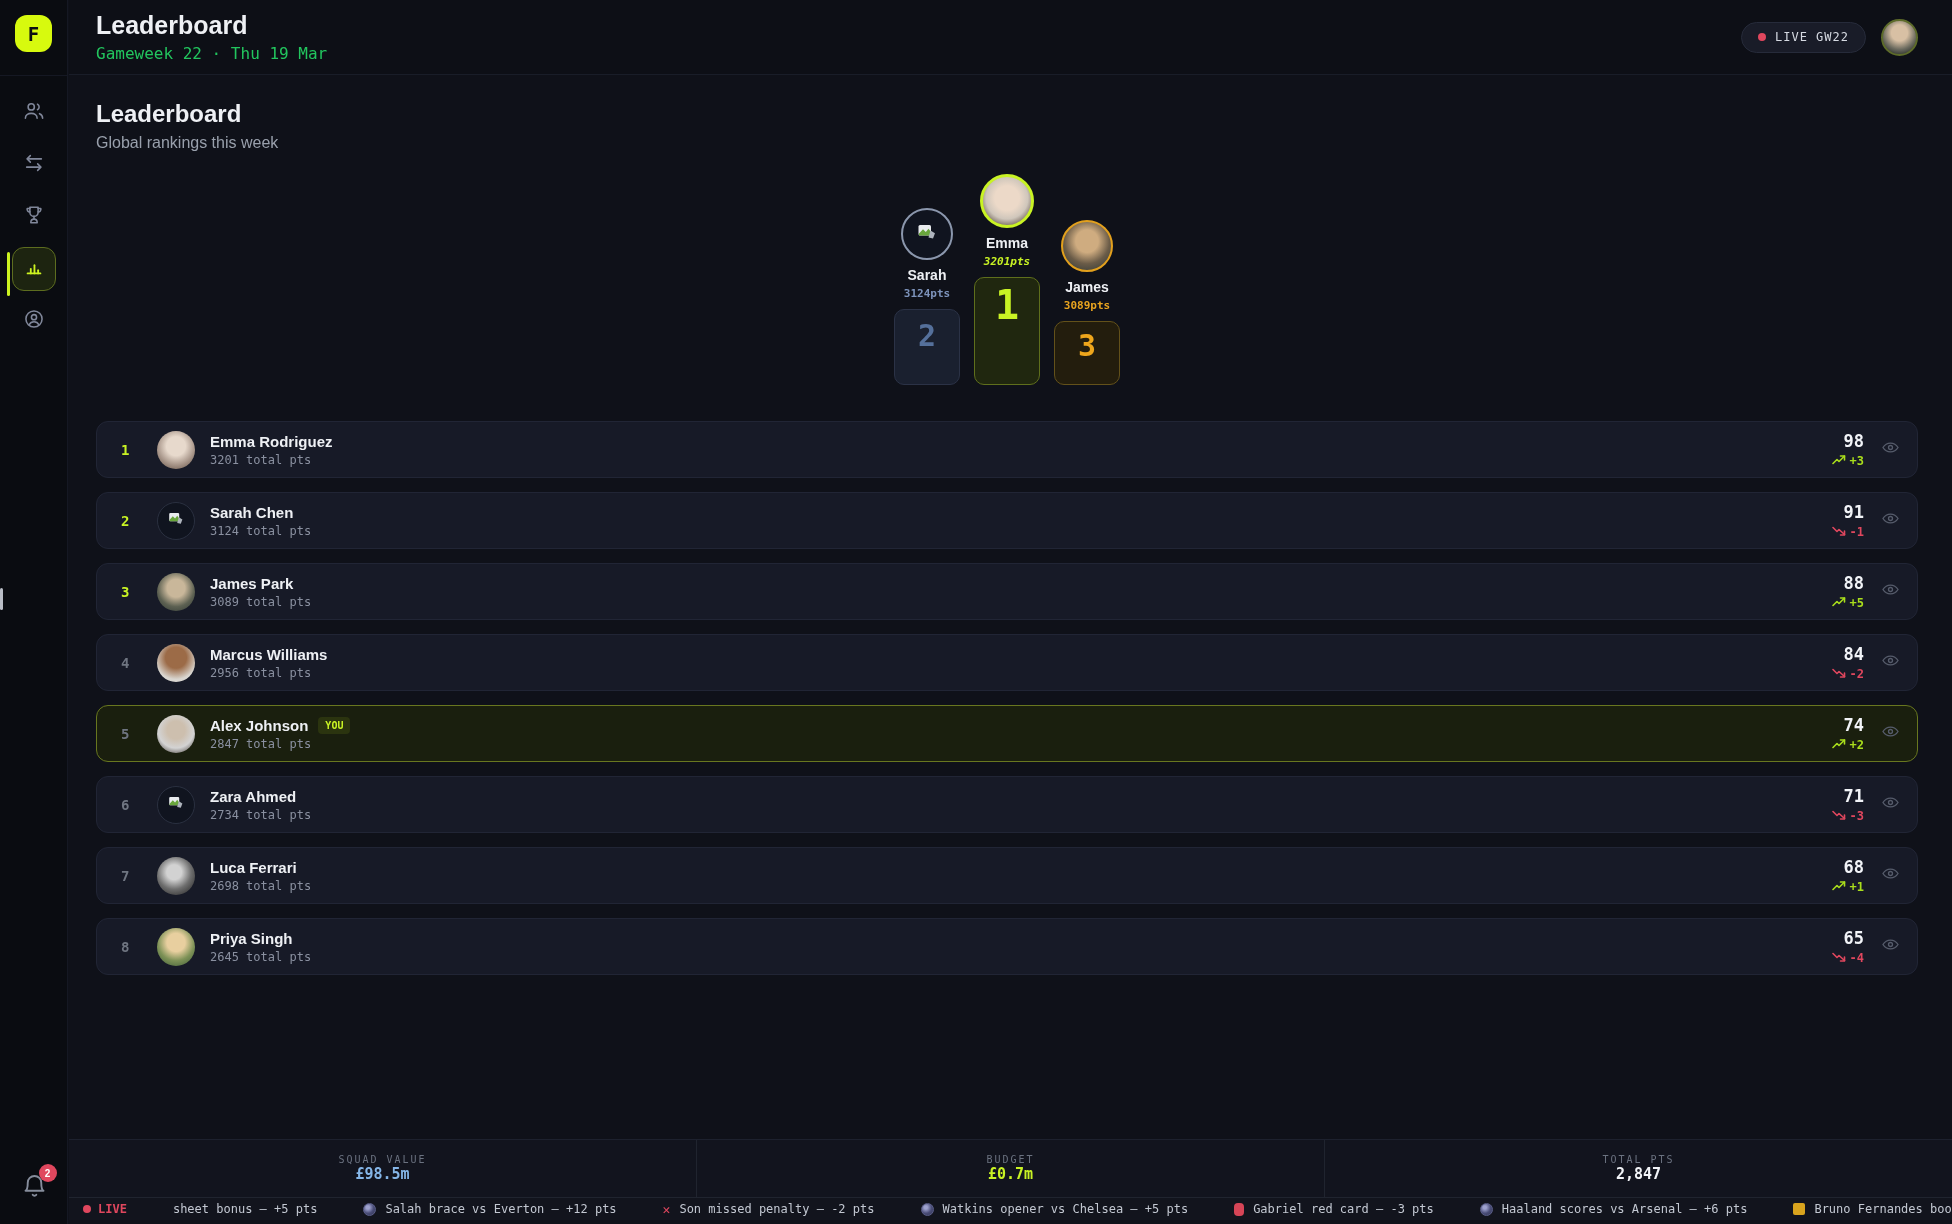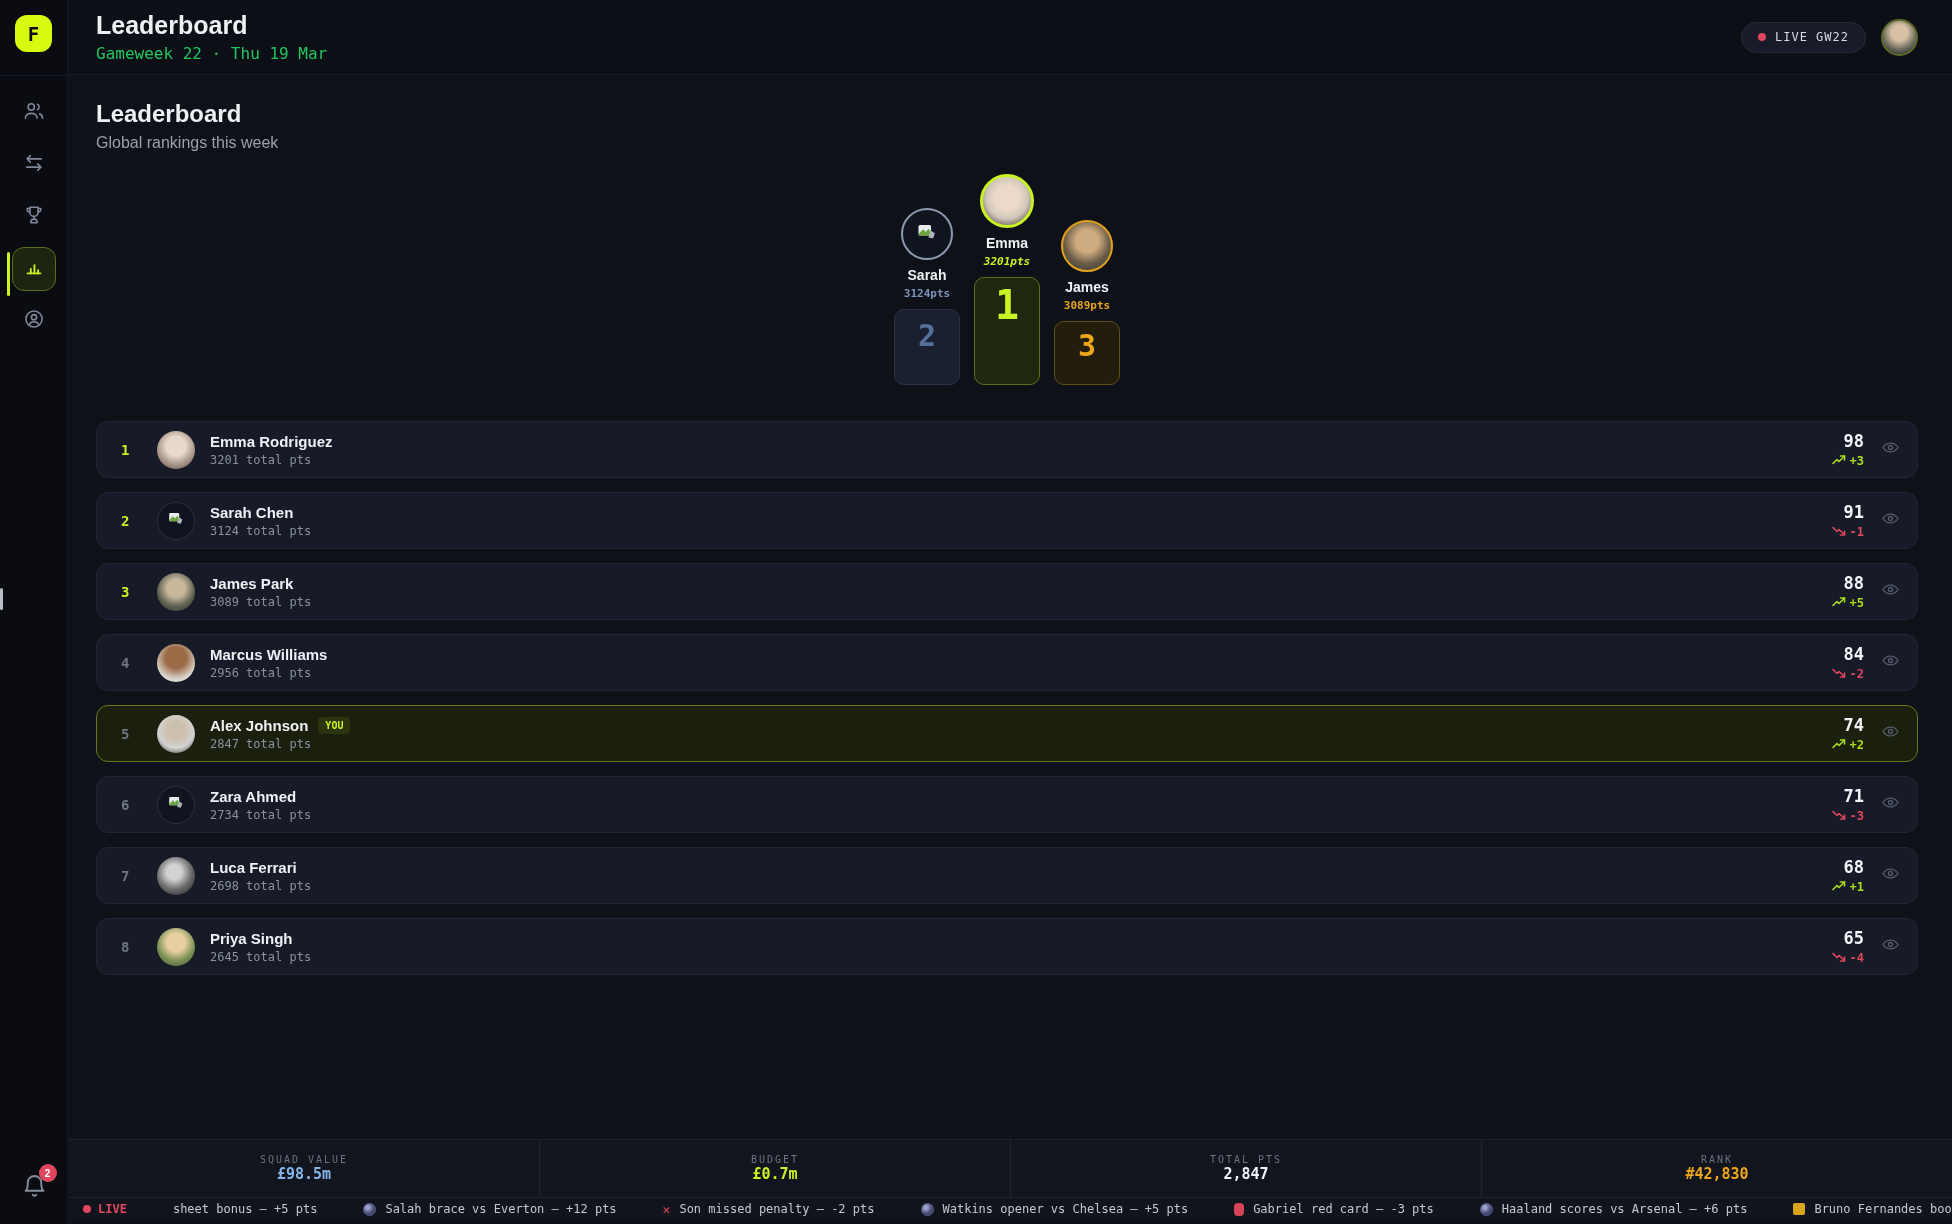--- a/index.html
+++ b/index.html
@@ -443,24 +443,20 @@
       <span class="stat-value mono v-blue">£98.5m</span>
     </div>
     <div class="stat">
       <span class="stat-label mono">BUDGET</span>
       <span class="stat-value mono v-lime">£0.7m</span>
     </div>
     <div class="stat">
       <span class="stat-label mono">TOTAL PTS</span>
       <span class="stat-value mono v-white">2,847</span>
     </div>
-    <div class="stat">
-      <span class="stat-label mono">RANK</span>
-      <span class="stat-value mono v-amber">#42,830</span>
-    </div>
   </div>
 
   <div class="tickerbar">
     <span class="t-live mono">
       <span class="live-dot"></span>
       <span>LIVE</span>
     </span>
     <span class="t-item mono">
       <span>sheet bonus — +5 pts</span>
       </span>

